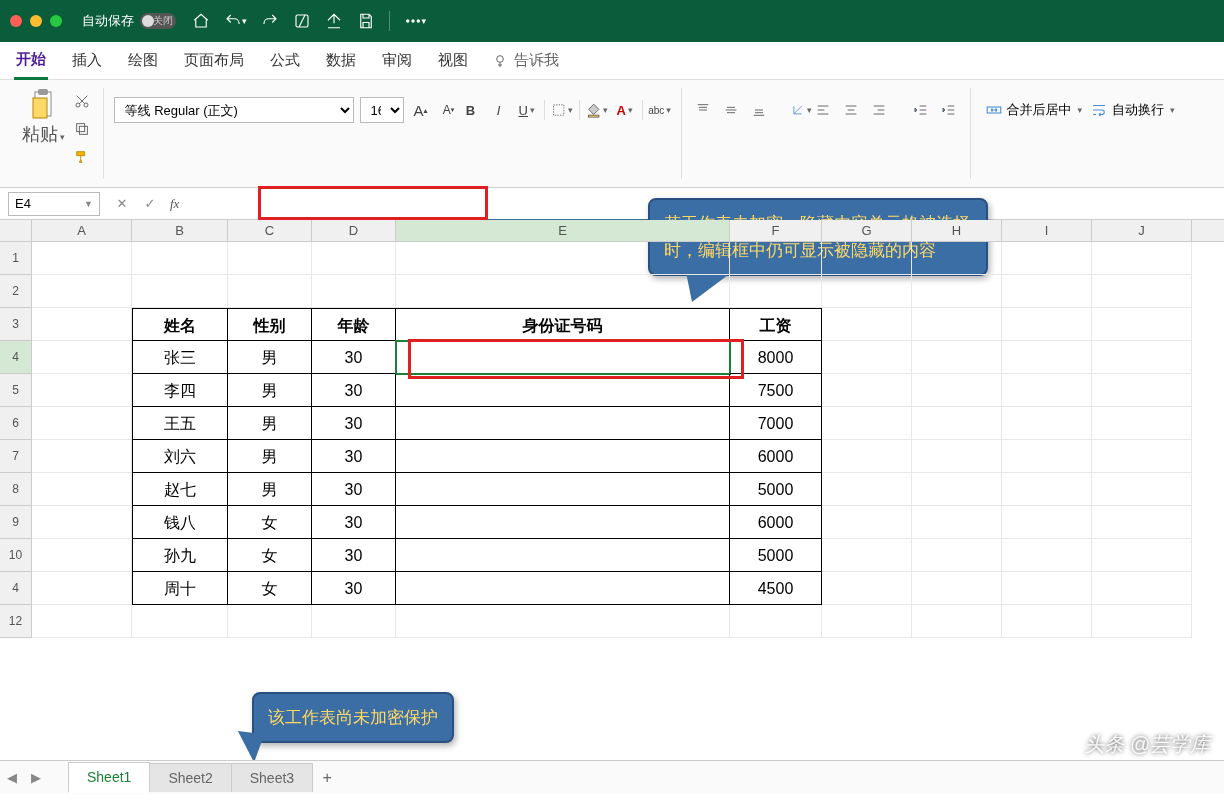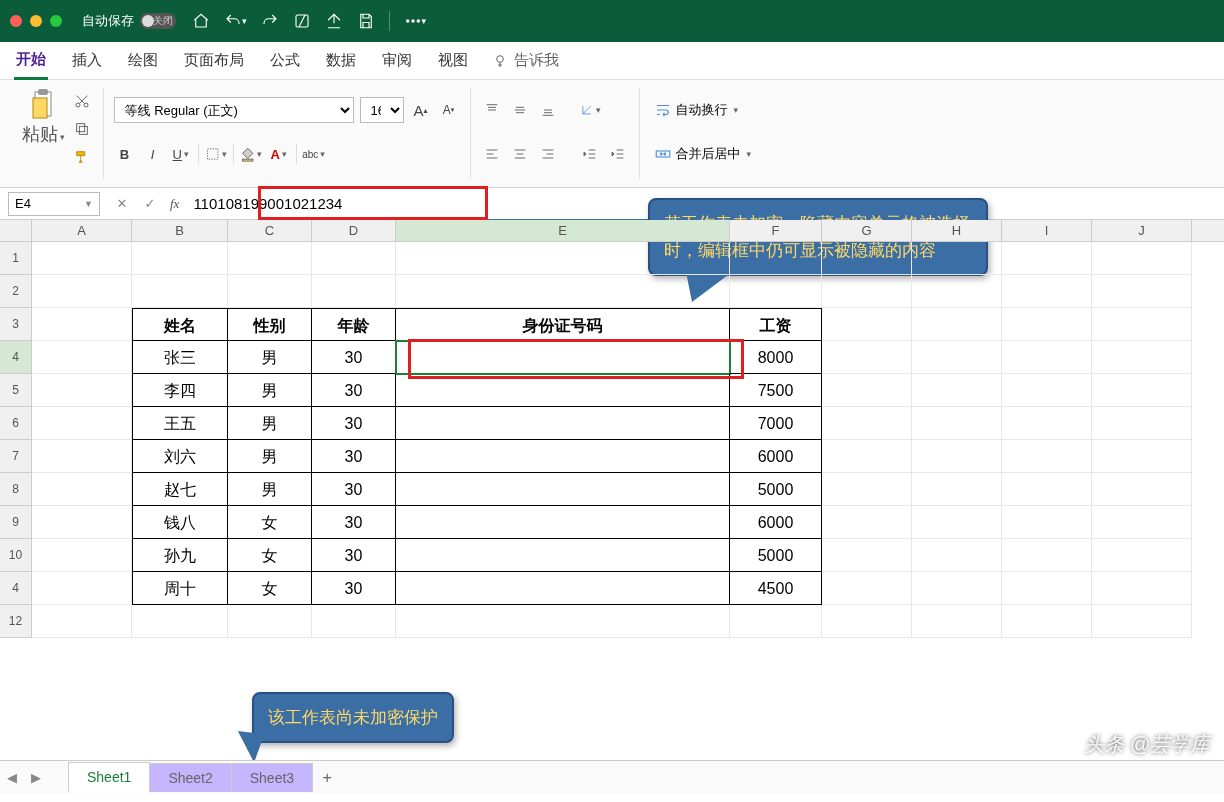--- a/index.html
+++ b/index.html
@@ -20,21 +20,21 @@
 .qat-sep { width: 1px; height: 20px; background: rgba(255,255,255,0.3); }
 
 
 .ribbon-tabs { height: 38px; display: flex; align-items: center; padding: 0 14px; gap: 22px; border-bottom: 1px solid #e0e0e0; font-size: 15px; }
 .rtab { color: #333; cursor: pointer; padding: 8px 2px; }
 .rtab.active { color: #4c1d95; border-bottom: 3px solid #0a7a3f; font-weight: 600; font-family: Liberation Serif, serif; }
 .tell-me { display: flex; align-items: center; gap: 6px; color: #666; }
 
 
 .ribbon { height: 108px; border-bottom: 1px solid #d0d0d0; display: flex; padding: 8px 12px; gap: 0; background: #fafafa; }
-.rgroup { display: flex; flex-direction: column; padding: 0 10px; border-right: 1px solid #e0e0e0; }
+.rgroup { display: flex; flex-direction: row; padding: 0 10px; border-right: 1px solid #e0e0e0; }
 .rgroup:last-child { border-right: none; }
 .rrow { display: flex; align-items: center; gap: 6px; height: 44px; }
 .rlabel { text-align: center; font-size: 18px; color: #555; }
 .big-btn { display: flex; flex-direction: column; align-items: center; gap: 2px; cursor: pointer; }
 .big-btn svg { width: 32px; height: 32px; }
 .mini { width: 22px; height: 22px; display: flex; align-items: center; justify-content: center; cursor: pointer; color: #444; }
 .mini svg { width: 16px; height: 16px; stroke: #555; fill: none; stroke-width: 1.3; }
 .font-sel { height: 26px; border: 1px solid #bbb; padding: 0 6px; font-size: 13px; width: 240px; background: #fff; }
 .size-sel { height: 26px; border: 1px solid #bbb; padding: 0 6px; font-size: 13px; width: 44px; background: #fff; }
 .rbtn { display: flex; align-items: center; gap: 4px; cursor: pointer; padding: 2px 4px; }
@@ -76,21 +76,21 @@
 .callout1 .tail { position: absolute; left: 36px; bottom: -28px; width: 0; height: 0; border-left: 6px solid transparent; border-right: 40px solid transparent; border-top: 30px solid #3b6ea5; }
 .callout2 { left: 252px; top: 692px; }
 .callout2 .tail { position: absolute; left: -20px; bottom: -18px; width: 0; height: 0; border-top: 6px solid transparent; border-bottom: 24px solid transparent; border-right: 26px solid #3b6ea5; transform: rotate(20deg); }
 
 .red-box2 { position: absolute; left: 408px; top: 119px; width: 336px; height: 40px; border: 3px solid #e02020; pointer-events: none; }
 .blue-line { position: absolute; left: 488px; top: 219px; width: 160px; height: 2px; background: #3b6ea5; }
 
 
 .sheet-bar { position: absolute; bottom: 8px; left: 0; right: 0; height: 34px; display: flex; align-items: center; border-top: 1px solid #ccc; background: #fafafa; }
 .nav-arrow { width: 24px; text-align: center; color: #888; cursor: pointer; }
-.sheet-tab { padding: 6px 18px; border: 1px solid #ccc; border-bottom: none; margin-right: -1px; background: #c4b5fd; cursor: pointer; font-size: 14px; color: #666; }
+.sheet-tab { padding: 6px 18px; border: 1px solid #ccc; border-bottom: none; margin-right: -1px; background: #e5e5e5; cursor: pointer; font-size: 14px; color: #666; }
 .sheet-tab.active { background: #fff; color: #1a7f37; border-bottom: 2px solid #fff; }
 .add-sheet { width: 30px; text-align: center; color: #666; cursor: pointer; font-size: 16px; }
 
 .watermark { position: absolute; right: 14px; bottom: 44px; color: rgba(255,255,255,0.9); font-size: 20px; text-shadow: 0 0 4px rgba(0,0,0,0.7); font-style: italic; }
 </style>
 </head>
 <body>
 
 <div class="title-bar">
   <div class="traffic">
@@ -294,47 +294,46 @@
             <path d="M10 6h10M10 12h10M10 18h10M3 9l3 3-3 3z" fill="#4a90d9"></path>
           </svg>
         </div>
     </div>
   </div>
 
   <div class="rgroup">
     <div class="rrow">
       <div class="rbtn dd-caret">
         <svg width="18" height="18" viewBox="0 0 24 24" fill="none" stroke="#4a90d9" stroke-width="1.5">
-            <path d="M4 6h16M4 12h12a3 3 0 010 6h-4m0 0l2-2m-2 2l2 2M4 18h4"></path>
-          </svg>
-        <span>自动换行</span>
+            <rect x="3" y="8" width="18" height="8"></rect>
+            <path d="M8 12h8M8 12l2-2M8 12l2 2M16 12l-2-2M16 12l-2 2"></path>
+          </svg>
+        <span>合并后居中</span>
       </div>
     </div>
     <div class="rrow">
       <div class="rbtn dd-caret">
         <svg width="18" height="18" viewBox="0 0 24 24" fill="none" stroke="#4a90d9" stroke-width="1.5">
-            <rect x="3" y="8" width="18" height="8"></rect>
-            <path d="M8 12h8M8 12l2-2M8 12l2 2M16 12l-2-2M16 12l-2 2"></path>
-          </svg>
-        <span>合并后居中</span>
+            <path d="M4 6h16M4 12h12a3 3 0 010 6h-4m0 0l2-2m-2 2l2 2M4 18h4"></path>
+          </svg>
+        <span>自动换行</span>
       </div>
     </div>
   </div>
 
 </div>
 
 <div class="formula-bar">
   <div class="name-box">
     <span>E4</span>
     <span style="font-size:9px;color:#888">▼</span>
   </div>
   <div class="fb-btn">✕</div>
   <div class="fb-btn">✓</div>
   <div class="fx">fx</div>
-  <div class="fb-input">110108199001021234</div>
   <div class="red-box1"></div>
 </div>
 
 <div class="blue-line"></div>
 
 <div class="callout callout1">
   <span>若工作表未加密，隐藏内容单元格被选择时，编辑框中仍可显示被隐藏的内容</span>
   <div class="tail"></div>
 </div>
 

